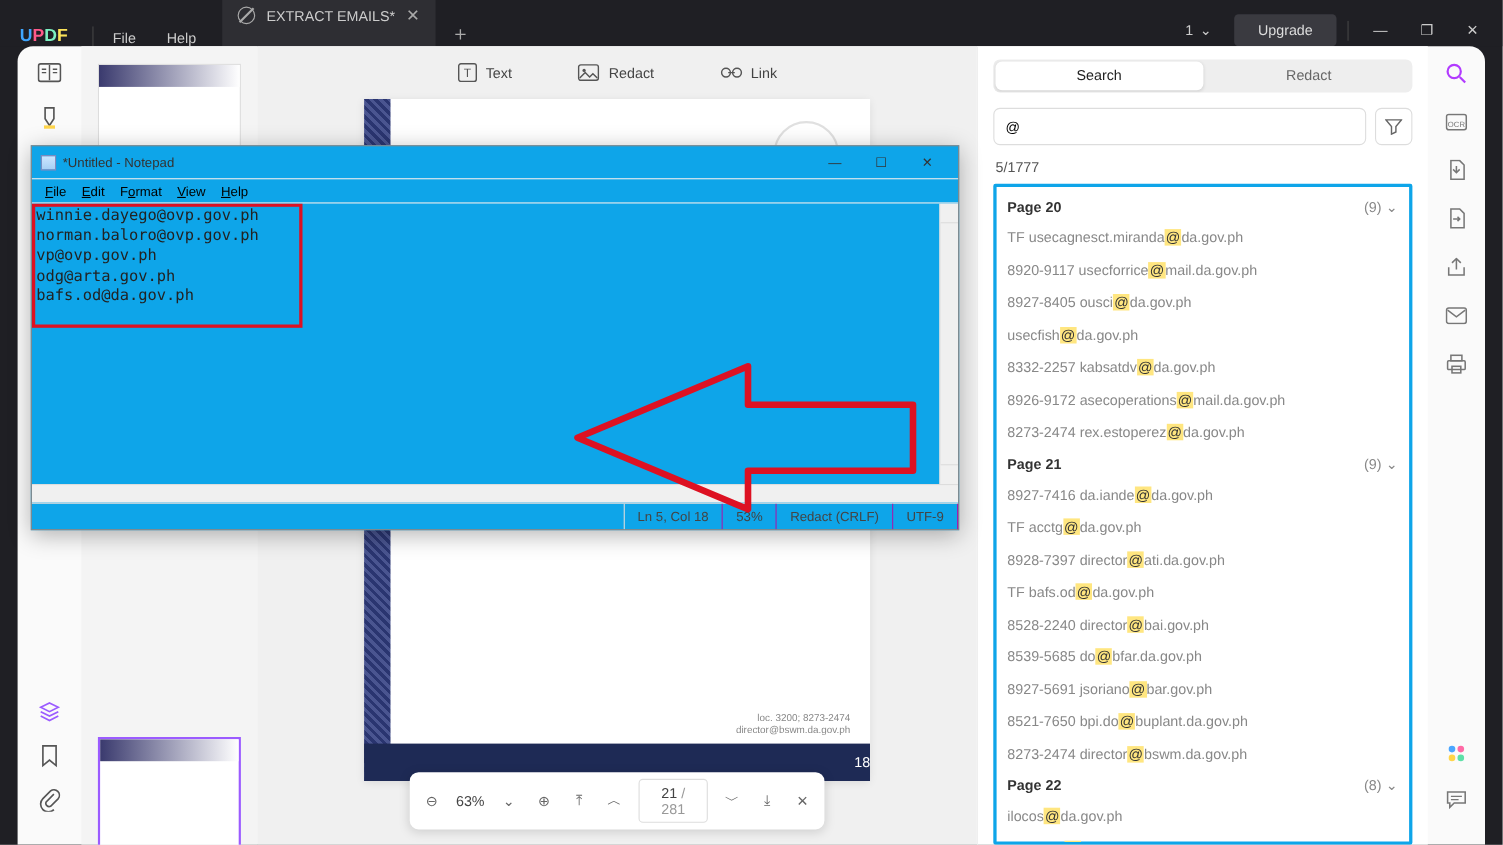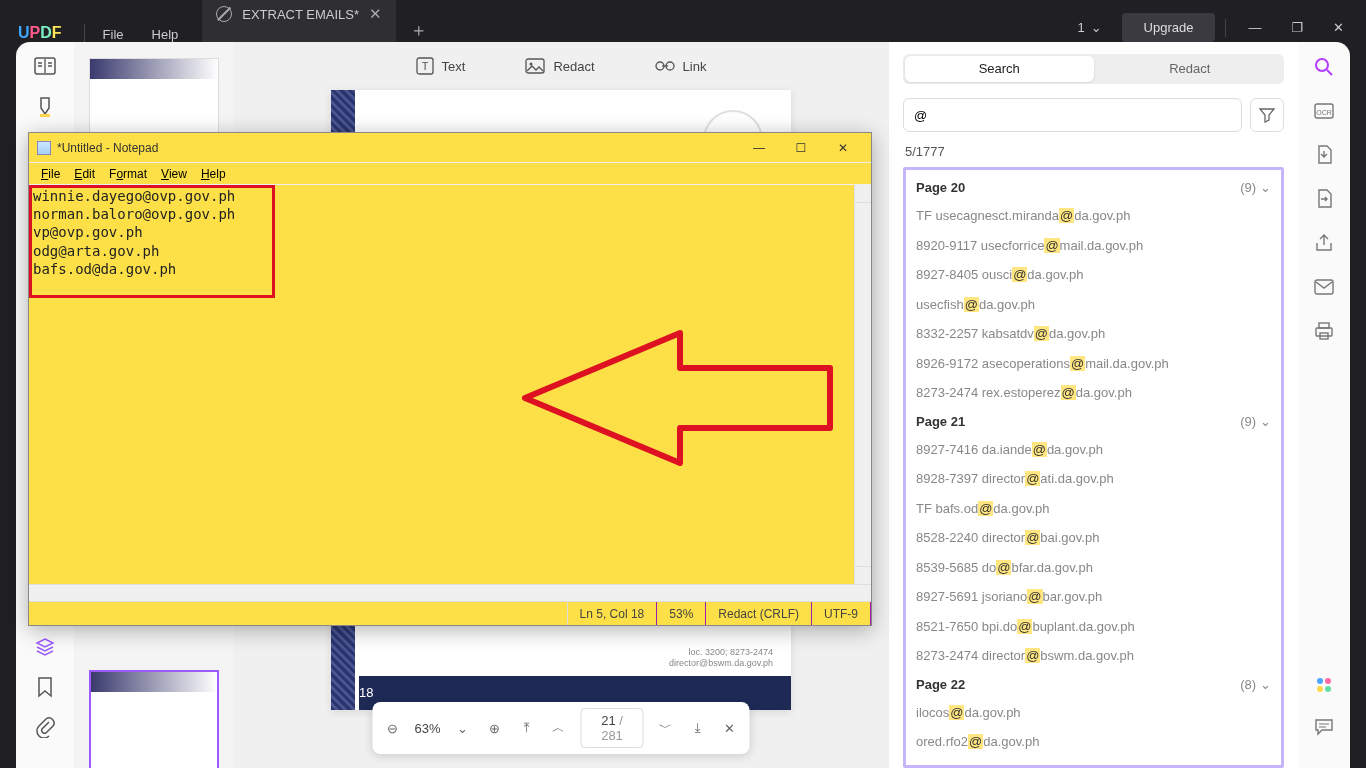--- a/index.html
+++ b/index.html
@@ -31,49 +31,49 @@
 .thumb { width:130px; height:170px; background:#fff; border:1px solid #ddd; margin:8px auto 4px; font-size:5px; color:#888; padding:4px; position:relative; overflow:hidden; }
 .thumb-sel { border:2px solid #9b5bff; }
 .thumb-header { height:20px; background:linear-gradient(90deg,#3a3a6e,#fff); margin:-4px -4px 4px; }
 
 .doc-area { flex:1; background:#f0f0f0; display:flex; flex-direction:column; position:relative; }
 .doc-toolbar { height:48px; display:flex; align-items:center; justify-content:center; gap:60px; color:#444; font-size:13px; }
 .dt-item { display:flex; align-items:center; gap:8px; cursor:pointer; }
 .doc-page { margin:0 auto; width:460px; height:620px; background:#fff; box-shadow:0 2px 8px rgba(0,0,0,0.1); position:relative; overflow:hidden; }
 .doc-page-border { position:absolute; top:0; left:0; width:24px; height:100%; background:repeating-linear-gradient(45deg,#2a3570,#2a3570 3px,#4a5590 3px,#4a5590 6px); }
 .doc-seal { position:absolute; top:20px; right:28px; width:60px; height:60px; border:2px solid #e0e0e0; border-radius:50%; }
-.doc-footer { position:absolute; bottom:0; left:0; right:0; height:34px; background:#1e2a55; color:#fff; text-align:left; line-height:34px; font-size:13px;margin-left:28px; }
+.doc-footer { position:absolute; bottom:0; left:0; right:0; height:34px; background:#1e2a55; color:#fff; text-align:right; line-height:34px; font-size:13px; }
 .doc-addr { position:absolute; bottom:40px; right:18px; font-size:9px; color:#888; text-align:right; line-height:1.3; }
 
 .page-nav { position:absolute; bottom:14px; left:50%; transform:translateX(-50%); background:#fff; border-radius:8px; box-shadow:0 2px 10px rgba(0,0,0,0.15); display:flex; align-items:center; padding:6px 10px; gap:12px; font-size:13px; color:#444; }
 .pn-btn { width:20px; height:20px; display:flex; align-items:center; justify-content:center; cursor:pointer; color:#666; }
 .pn-input { border:1px solid #ddd; border-radius:4px; padding:4px 8px; width:63px; text-align:center; font-size:13px; }
 
 
 .search-panel { width:410px; background:#fff; border-left:1px solid #eee; display:flex; flex-direction:column; padding:12px 14px 0; }
 .sp-tabs { display:flex; background:#eee; border-radius:6px; overflow:hidden; height:30px; }
 .sp-tab { flex:1; text-align:center; line-height:30px; font-size:13px; cursor:pointer; color:#666; }
 .sp-tab.active { background:#fff; color:#222; box-shadow:0 1px 3px rgba(0,0,0,0.1); border-radius:6px; margin:2px; line-height:26px; }
 .sp-search-row { display:flex; gap:8px; margin:14px 0 8px; }
 .sp-input { flex:1; border:1px solid #ddd; border-radius:6px; padding:7px 10px; font-size:13px; }
 .sp-filter { width:34px; height:34px; border:1px solid #ddd; border-radius:6px; display:flex; align-items:center; justify-content:center; cursor:pointer; color:#666; }
 .sp-count { font-size:13px; color:#555; padding:4px 2px 8px; }
-.sp-results { flex:1; overflow-y:auto; border:3px solid #c4b5fd; border-radius:2px; padding:4px 2px; }
+.sp-results { flex:1; overflow-y:auto; border:3px solid #0ea5e9; border-radius:2px; padding:4px 2px; }
 .sp-page-hdr { display:flex; justify-content:space-between; padding:6px 8px; font-size:13px; font-weight:600; color:#333; cursor:pointer; }
 .sp-page-cnt { color:#888; font-weight:400; display:flex; align-items:center; gap:4px; }
 .sp-hit { font-size:13px; color:#888; padding:5px 8px; cursor:pointer; line-height:1.5; }
 .sp-hit .hl { background:#ffe680; color:#333; padding:0 1px; }
 
 .right-rail { width:52px; display:flex; flex-direction:column; align-items:center; padding:14px 0; gap:22px; }
 .rr-ico { width:22px; height:22px; color:#777; cursor:pointer; display:flex; align-items:center; justify-content:center; }
 .rr-ico.active { color:#b23bff; }
 .rr-bottom { margin-top:auto; padding-bottom:16px; display:flex; flex-direction:column; gap:20px; }
 
 
-.notepad { position:absolute; top:132px; left:28px; width:844px; height:494px; background:#fde047; border:1px solid #888; box-shadow:0 4px 20px rgba(0,0,0,0.3); display:flex; flex-direction:column; z-index:50; }
+.notepad { position:absolute; top:132px; left:28px; width:844px; height:350px; background:#0ea5e9; border:1px solid #888; box-shadow:0 4px 20px rgba(0,0,0,0.3); display:flex; flex-direction:column; z-index:50; }
 .np-title { height:30px; display:flex; align-items:center; padding:0 8px; font-size:12px; color:#333; border-bottom:1px solid #eee; }
 .np-title-ico { width:14px; height:14px; margin-right:6px; background:linear-gradient(#cde6ff,#a6d0f5); border:1px solid #88b; }
 .np-title-btns { margin-left:auto; display:flex; gap:2px; }
 .np-tb { width:40px; height:24px; display:flex; align-items:center; justify-content:center; cursor:pointer; font-size:12px; }
 .np-menu { height:22px; display:flex; align-items:center; padding:0 6px; font-size:12px; gap:2px; border-bottom:1px solid #eee; }
 .np-menu span { padding:2px 6px; cursor:pointer; }
 .np-menu span u { text-decoration:underline; }
 .np-body { flex:1; position:relative; overflow:hidden; }
 .np-text { font-family:Consolas, monospace; font-size:14px; padding:2px 4px; white-space:pre; color:#222; line-height:1.3; }
 .np-redbox { position:absolute; top:0; left:0; width:246px; height:113px; border:3px solid #d12; pointer-events:none; }
@@ -231,20 +231,21 @@
         <div class="sp-hit">8927-8405 ousci<span class="hl">@</span>da.gov.ph</div>
         <div class="sp-hit">usecfish<span class="hl">@</span>da.gov.ph</div>
         <div class="sp-hit">8332-2257 kabsatdv<span class="hl">@</span>da.gov.ph</div>
         <div class="sp-hit">8926-9172 asecoperations<span class="hl">@</span>mail.da.gov.ph</div>
         <div class="sp-hit">8273-2474 rex.estoperez<span class="hl">@</span>da.gov.ph</div>
         <div class="sp-page-hdr">
           <span>Page 21</span>
           <span class="sp-page-cnt">(9) <span>⌄</span></span>
         </div>
         <div class="sp-hit">8927-7416 da.iande<span class="hl">@</span>da.gov.ph</div>
+        <div class="sp-hit">TF acctg<span class="hl">@</span>da.gov.ph</div>
         <div class="sp-hit">8928-7397 director<span class="hl">@</span>ati.da.gov.ph</div>
         <div class="sp-hit">TF bafs.od<span class="hl">@</span>da.gov.ph</div>
         <div class="sp-hit">8528-2240 director<span class="hl">@</span>bai.gov.ph</div>
         <div class="sp-hit">8539-5685 do<span class="hl">@</span>bfar.da.gov.ph</div>
         <div class="sp-hit">8927-5691 jsoriano<span class="hl">@</span>bar.gov.ph</div>
         <div class="sp-hit">8521-7650 bpi.do<span class="hl">@</span>buplant.da.gov.ph</div>
         <div class="sp-hit">8273-2474 director<span class="hl">@</span>bswm.da.gov.ph</div>
         <div class="sp-page-hdr">
           <span>Page 22</span>
           <span class="sp-page-cnt">(8) <span>⌄</span></span>

